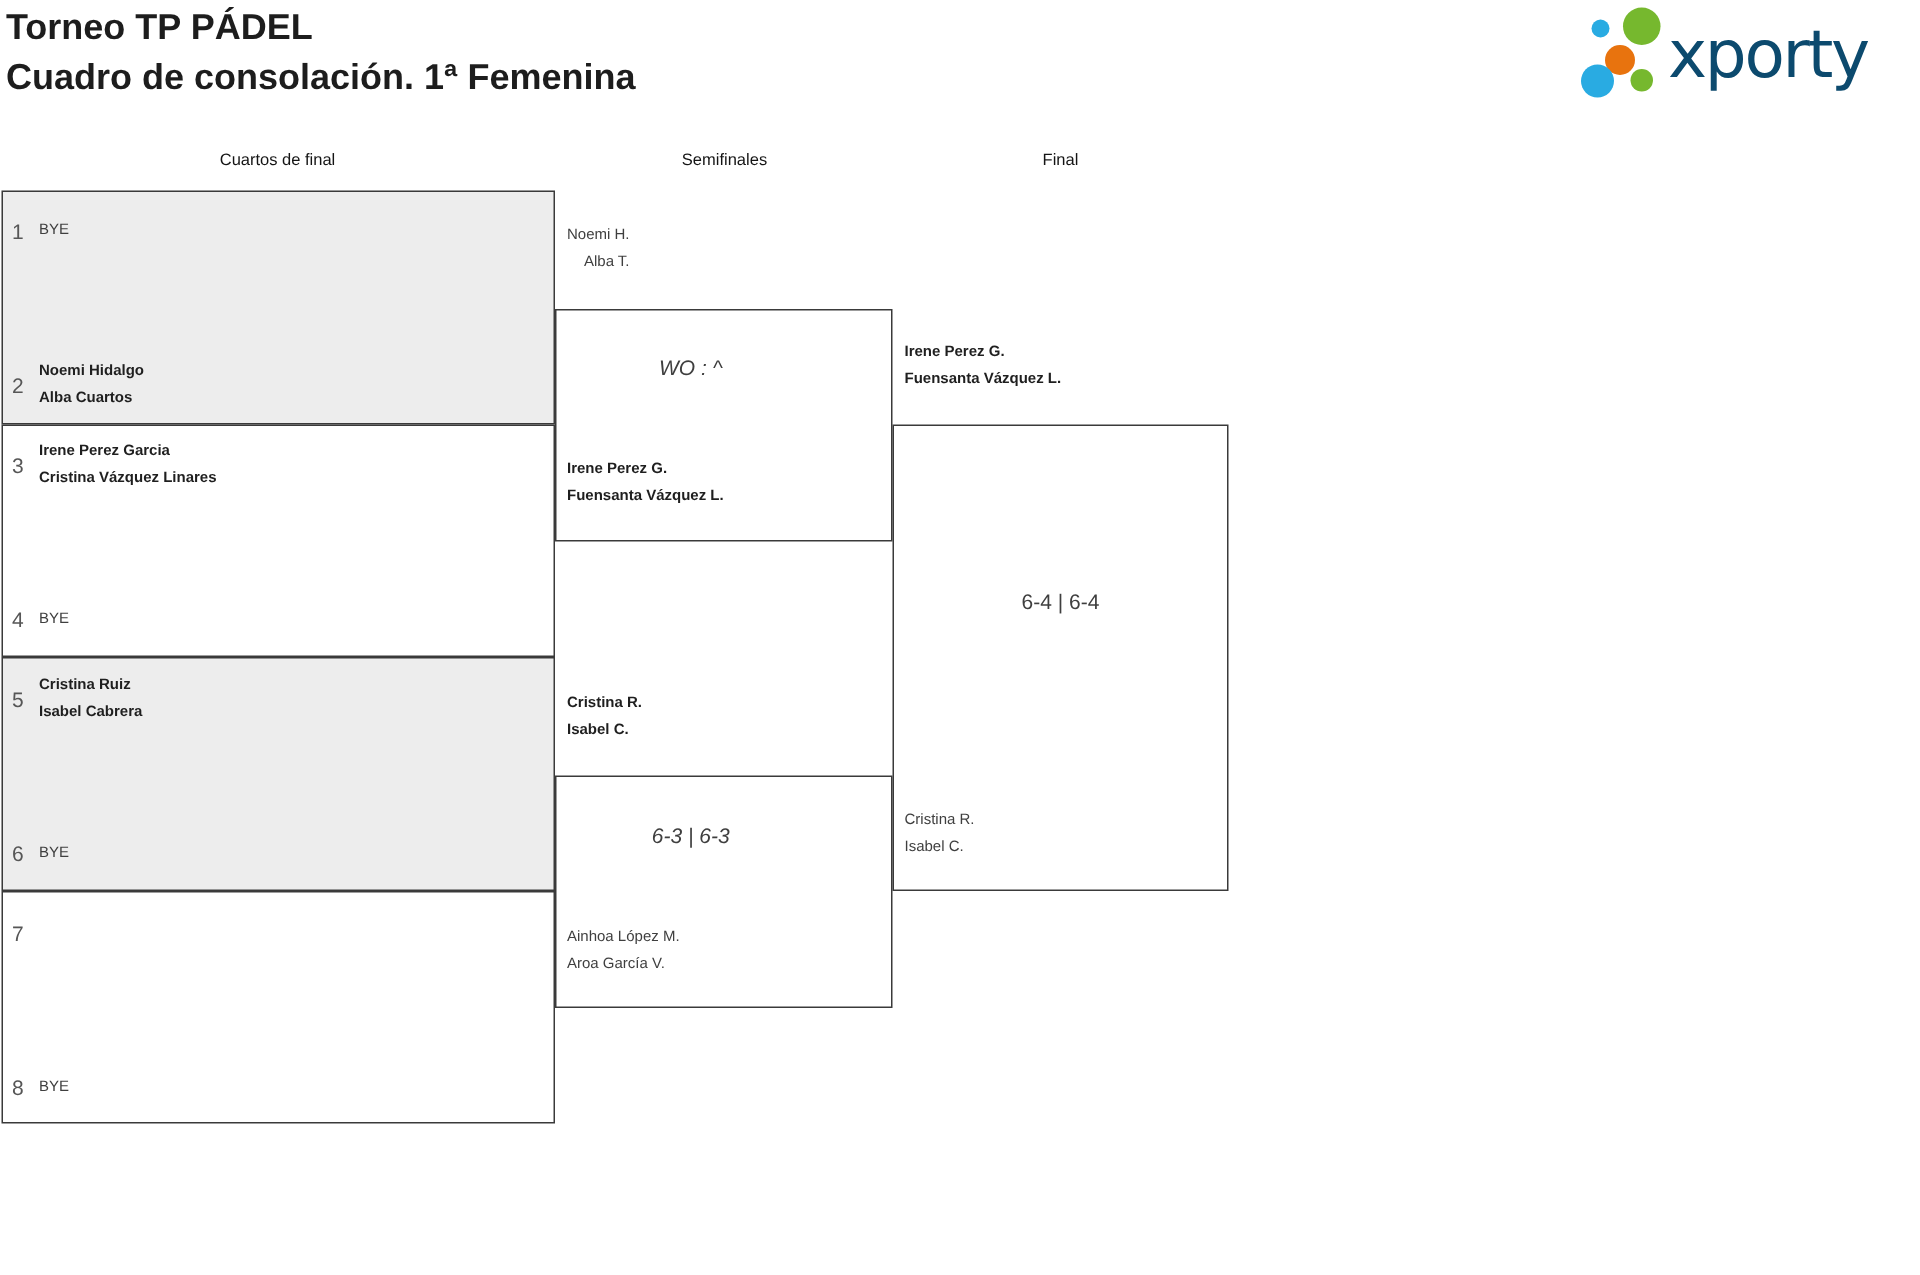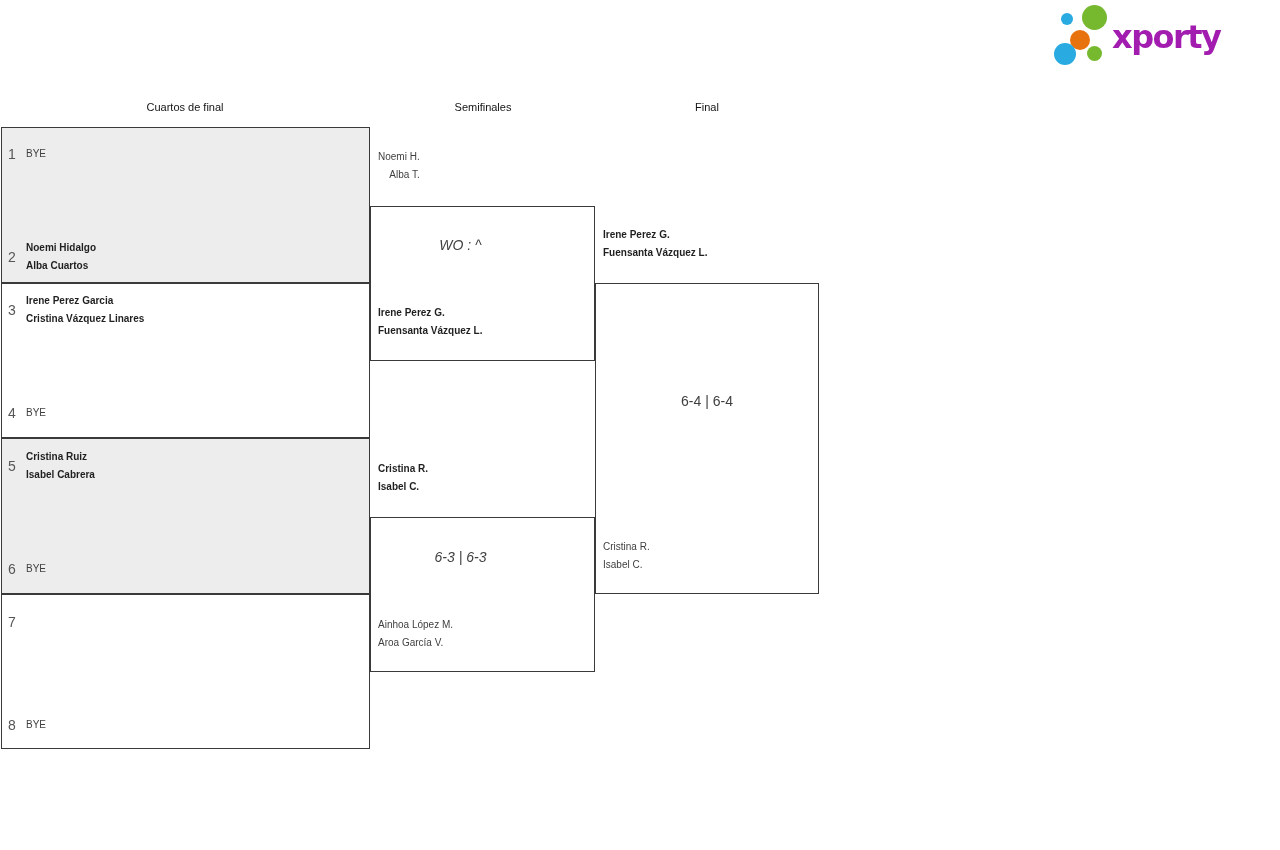--- a/index.html
+++ b/index.html
@@ -20,22 +20,22 @@
   .logo { position:absolute; left:1050px; top:0; width:230px; height:72px; cursor:pointer; }
   .dot { position:absolute; border-radius:50%; }
   .dot-blue-small  { left:11px; top:13px; width:12px; height:12px; background:#29abe2; }
   .dot-green-large { left:32px; top:5px;  width:25px; height:25px; background:#76b82e; }
   .dot-orange     { left:20px; top:30px; width:20px; height:20px; background:#e8730e; }
   .dot-blue-large { left:4px;  top:43px; width:22px; height:22px; background:#29abe2; }
   .dot-green-small{ left:37px; top:46px; width:15px; height:15px; background:#76b82e; }
   .wordmark {
     position:absolute; left:62px; top:10px;
     font-family:"DejaVu Sans", sans-serif;
-    font-size:32px; line-height:54px; font-weight:700;
-    letter-spacing:-1.5px; color:#a21caf;
+    font-size:44px; line-height:54px; font-weight:400;
+    letter-spacing:-1.5px; color:#0c4a6e;
   }
   
   .round-header {
     position:absolute; top:98px; transform:translateX(-50%);
     font-size:11px; line-height:18px; font-weight:400; color:#141414;
     white-space:nowrap;
   }
   .rh-qf { left:185px; } .rh-sf { left:483px; } .rh-f { left:707px; }
   
   .box { position:absolute; border:1px solid #3a3a3a; background:transparent; }
@@ -62,20 +62,24 @@
     font-size:14px; line-height:18px; color:#3f3f3f; white-space:nowrap;
   }
   .score-sf { left:370px; width:181px;font-style:italic; }
   .score-f  { left:595px; width:224px; }
 </style>
 </head>
 <body>
 
 <div class="page">
 
+  <div class="title-block">
+    <div class="title-line">Torneo TP PÁDEL</div>
+    <div class="title-line">Cuadro de consolación. 1ª Femenina</div>
+  </div>
 
   <div class="logo">
     <span class="dot dot-blue-small"></span>
     <span class="dot dot-green-large"></span>
     <span class="dot dot-orange"></span>
     <span class="dot dot-blue-large"></span>
     <span class="dot dot-green-small"></span>
     <span class="wordmark">xporty</span>
   </div>
 

